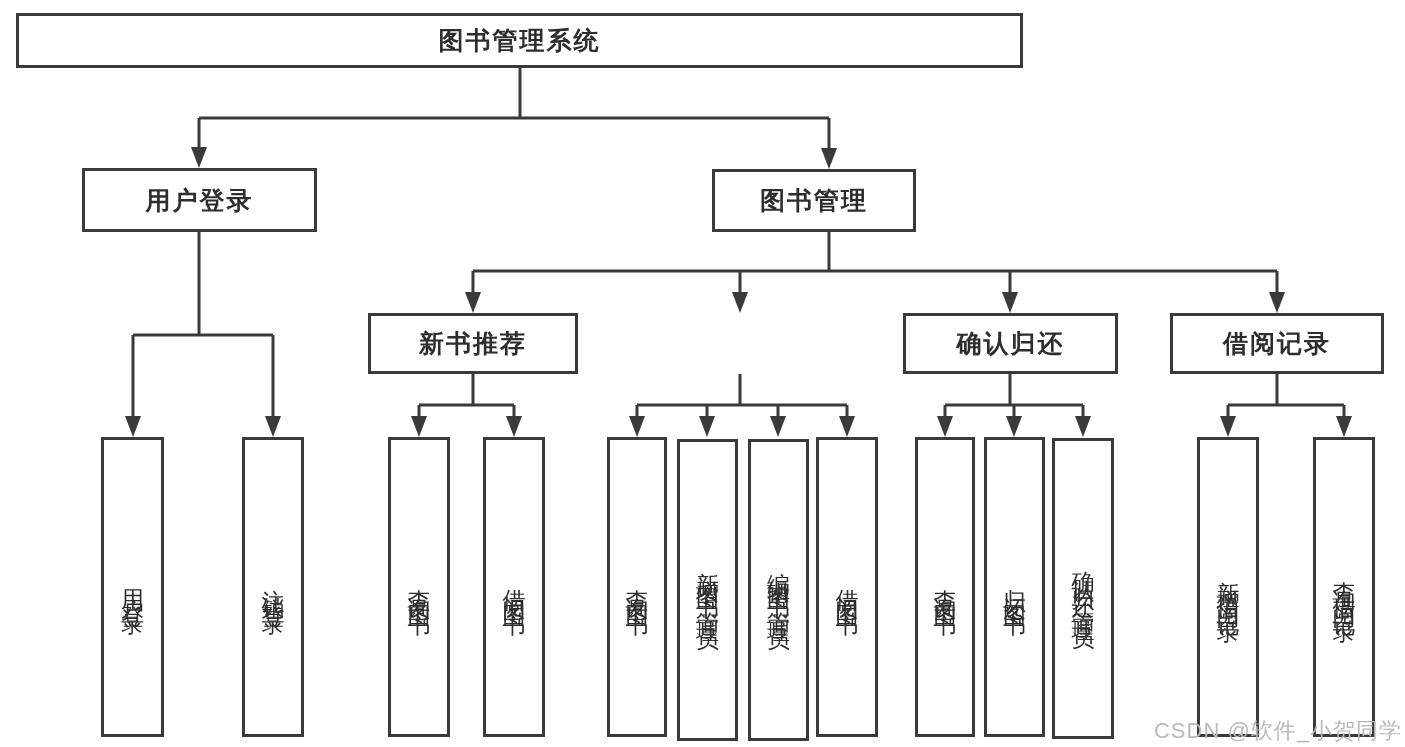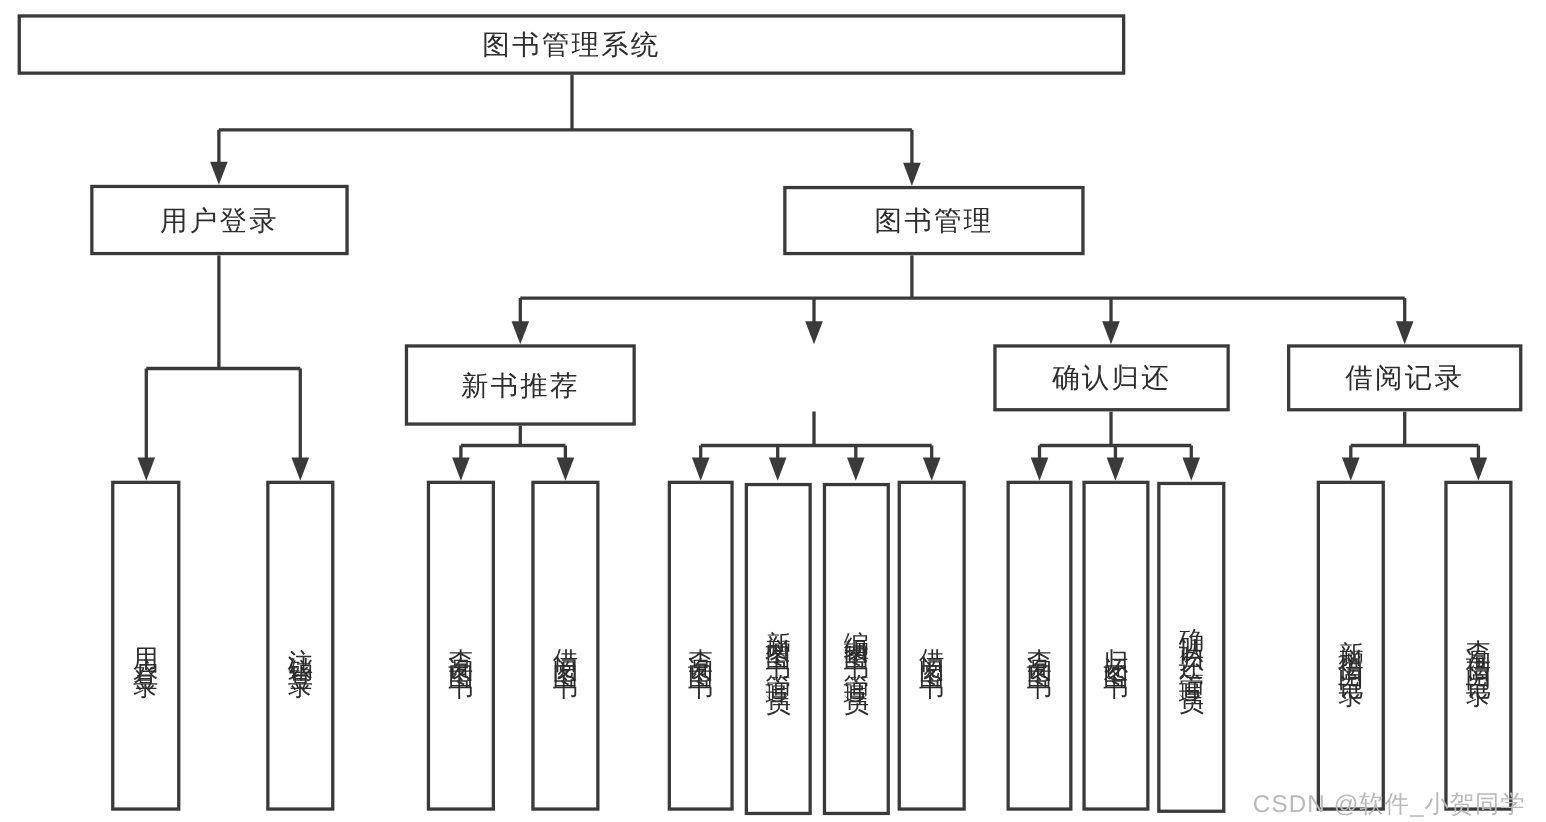--- a/index.html
+++ b/index.html
@@ -23,33 +23,34 @@
     border: 3px solid #3a3a3a;
     display: flex;
     align-items: center;
     justify-content: center;
     color: #2d2d2d;
   }
   .h-node span {
     font-size: 25px;
     letter-spacing: 2px;
     white-space: nowrap;
+    font-weight: bold;
   }
   .v-node span {
     writing-mode: vertical-lr;
     text-orientation: mixed;
     font-size: 23px;
     letter-spacing: 8px;
     line-height: 1;
     white-space: nowrap;
   }
   .watermark {
     position: absolute;
     top: 716px;
-    right: 18px;
+    right: 3px;
     font-size: 22px;
     letter-spacing: 1px;
     color: #b9b9b9;
     white-space: nowrap;
   }
 </style>
 </head>
 <body>
 
 <div class="canvas">
@@ -87,25 +88,25 @@
     <use href="#ah" x="1344" y="437"></use>
   </svg>
 
   <div class="node h-node" style="left:16px; top:13px; width:1007px; height:55px;">
     <span>图书管理系统</span>
   </div>
 
   <div class="node h-node" style="left:82px; top:168px; width:235px; height:64px;">
     <span>用户登录</span>
   </div>
-  <div class="node h-node" style="left:712px; top:169px; width:274px; height:63px;">
+  <div class="node h-node" style="left:712px; top:169px; width:204px; height:63px;">
     <span>图书管理</span>
   </div>
 
-  <div class="node h-node" style="left:368px; top:313px; width:210px; height:74px;">
+  <div class="node h-node" style="left:368px; top:313px; width:210px; height:61px;">
     <span>新书推荐</span>
   </div>
   <div class="node h-node" style="left:903px; top:313px; width:215px; height:61px;">
     <span>确认归还</span>
   </div>
   <div class="node h-node" style="left:1170px; top:313px; width:214px; height:61px;">
     <span>借阅记录</span>
   </div>
 
   <div class="node v-node" style="left:101px; top:437px; width:63px; height:300px;">

